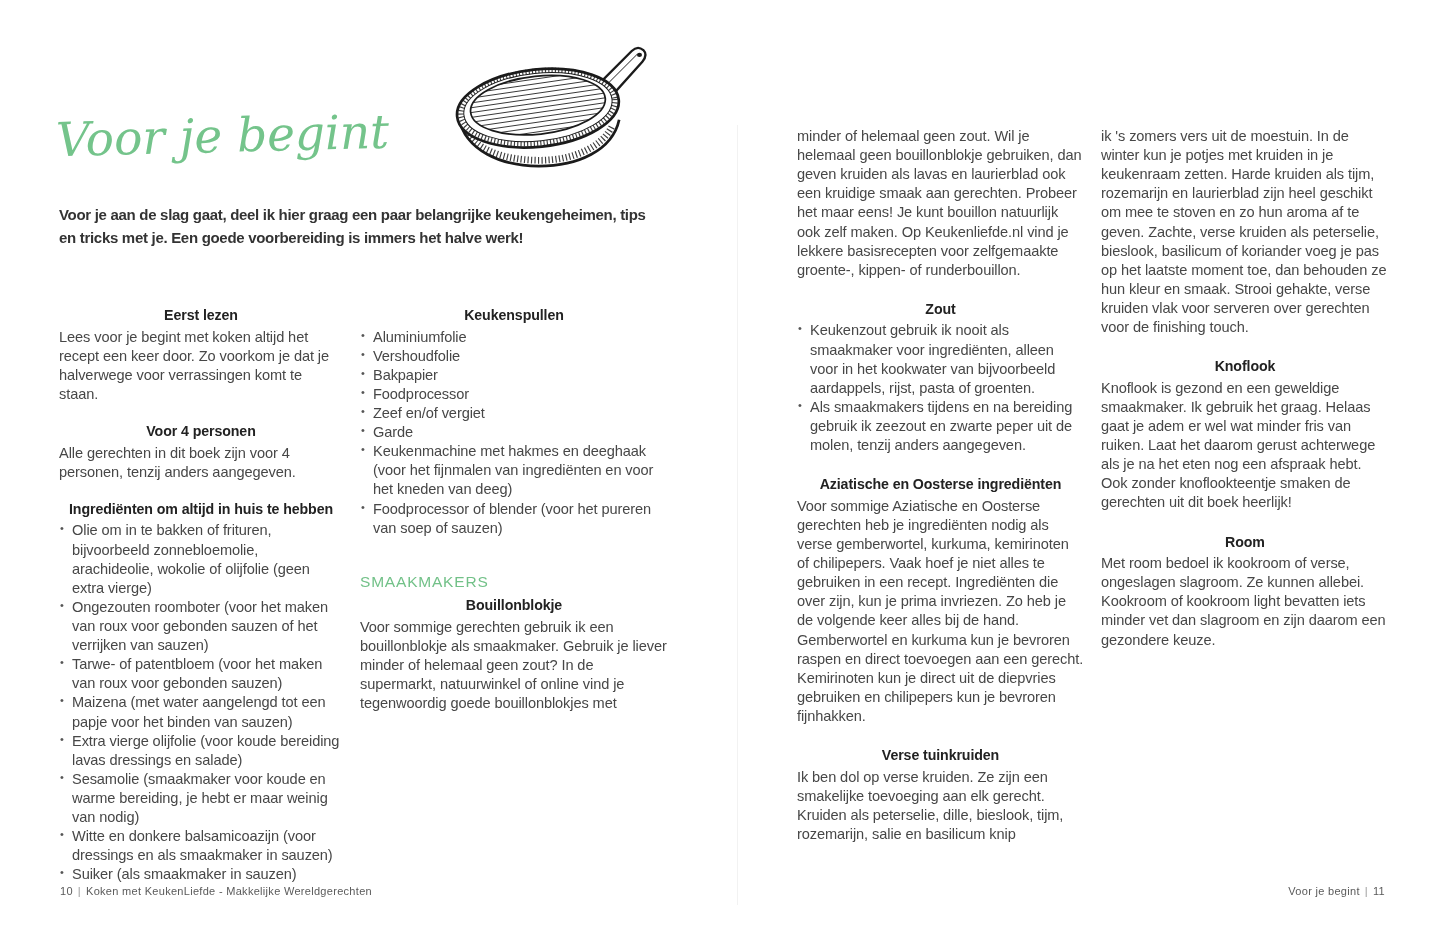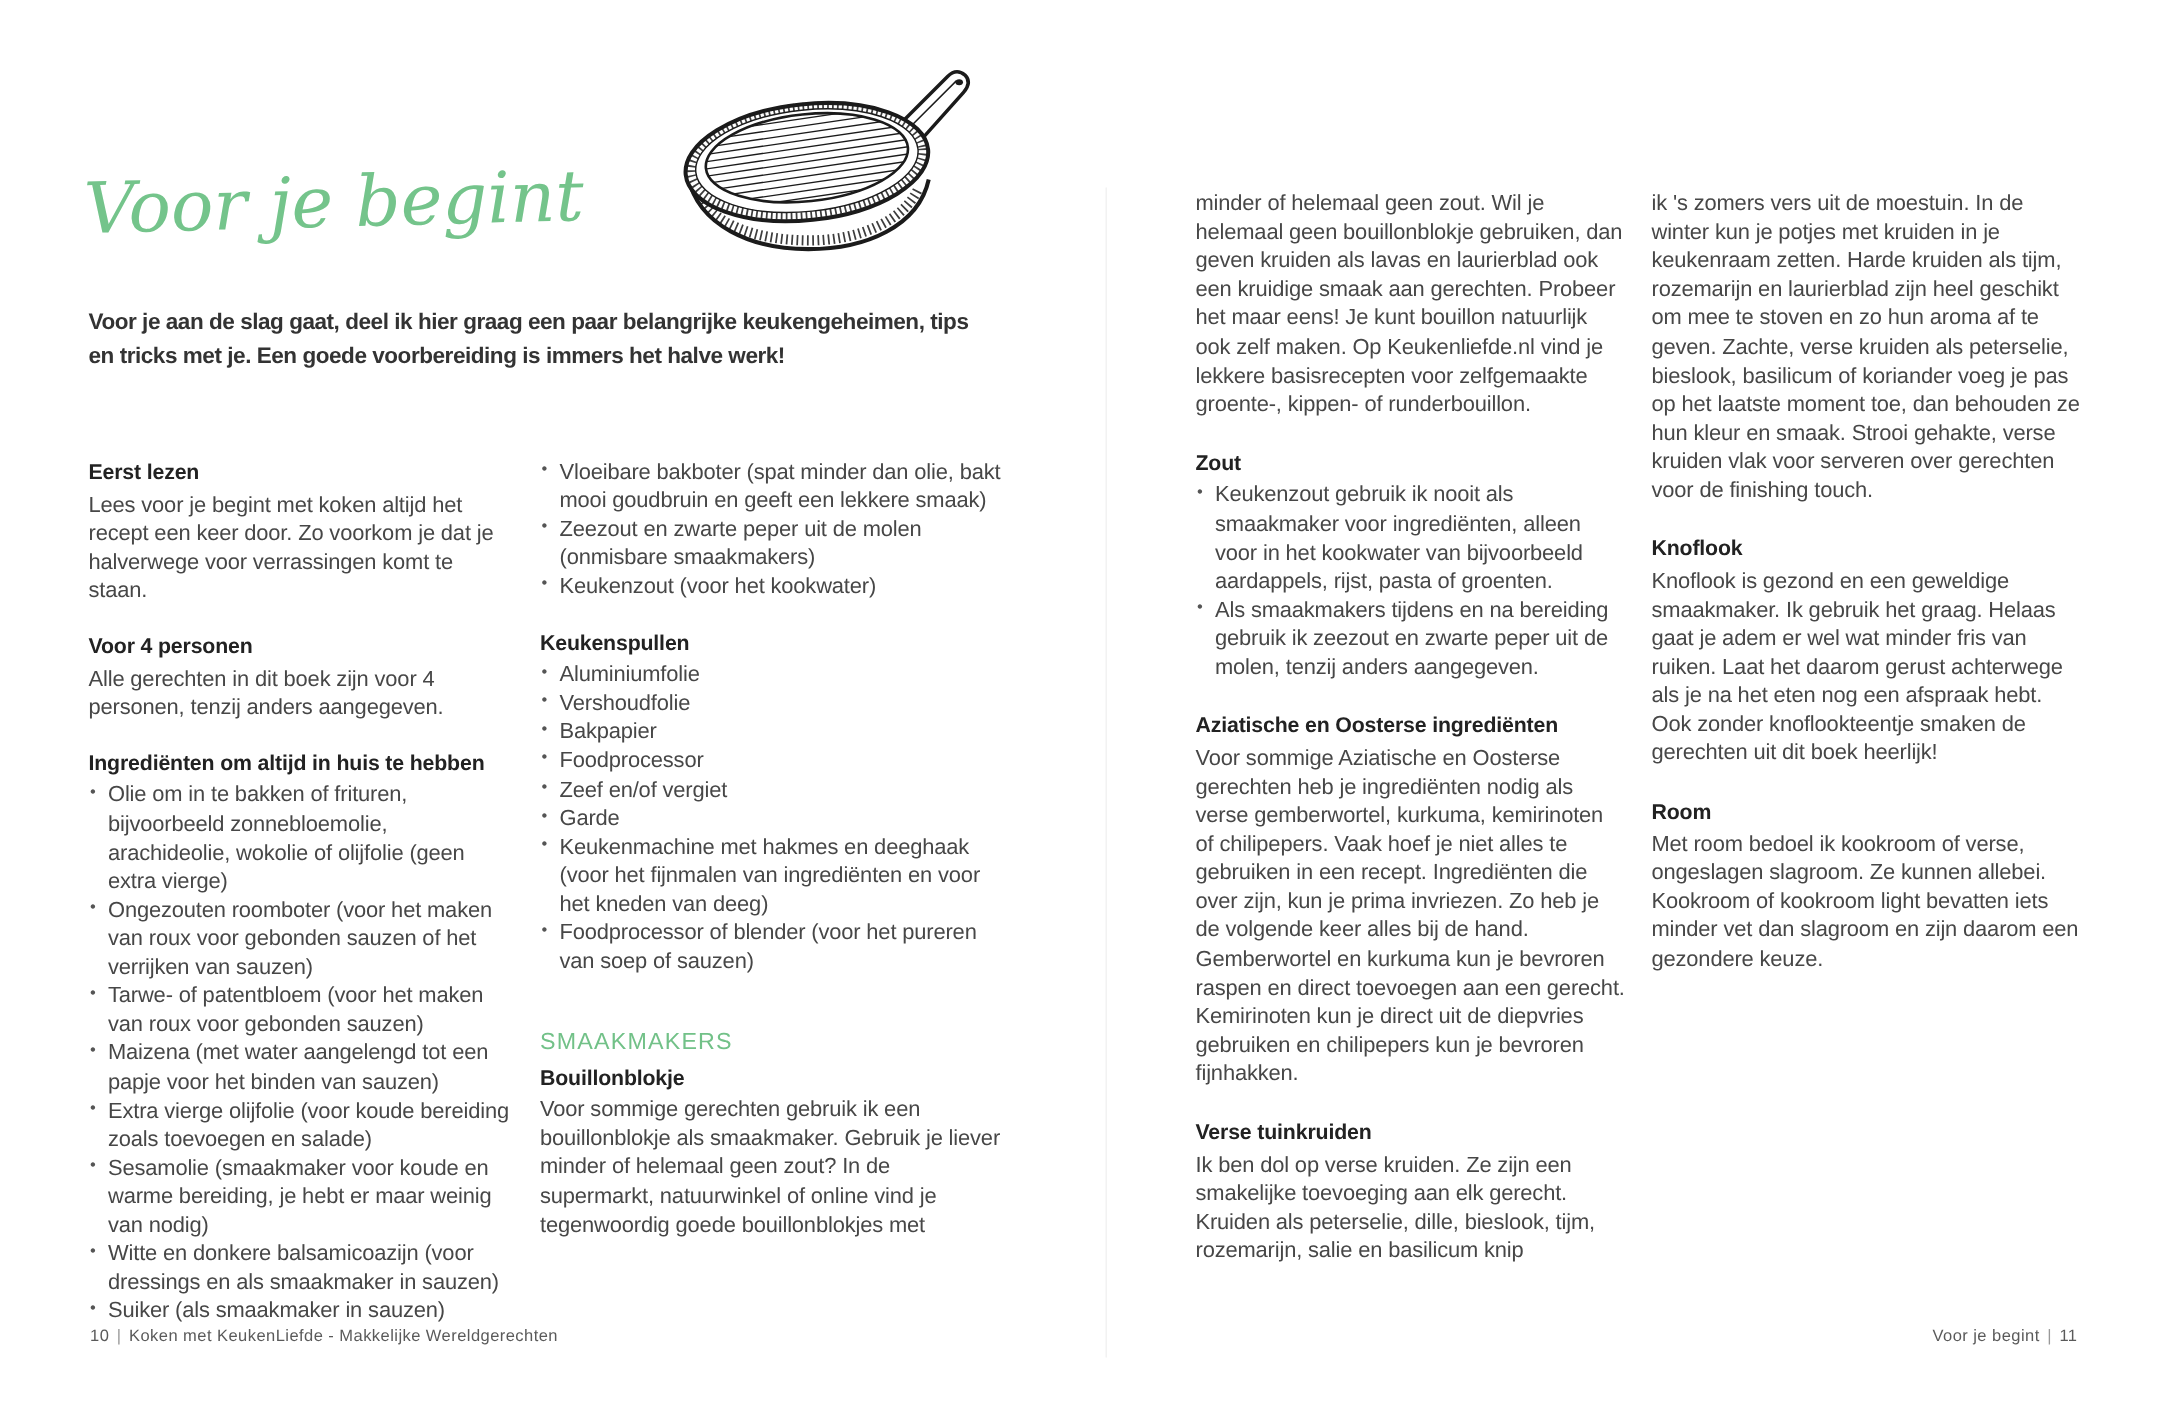--- a/index.html
+++ b/index.html
@@ -34,21 +34,21 @@
   }
   .col-1{left:59px;top:306px;width:284px;}
   .col-2{left:360px;top:306px;width:308px;}
   .col-3{left:797px;top:127px;width:287px;}
   .col-4{left:1101px;top:127px;width:288px;}
   .sec{margin-top:18px;}
   .col > .sec:first-child{margin-top:0;}
   .col-3 .sec,.col-4 .sec{margin-top:20px;}
   .sec-heading{
     font-size:14.2px;font-weight:bold;color:var(--heading-color);
-    margin:0 0 3px 0;white-space:nowrap;letter-spacing:-0.1px;
+    margin:0 0 3px 0;white-space:nowrap;letter-spacing:-0.1px;text-align:center;
   }
   .accent-heading{
     margin:34px 0 4px 0;font-size:15.5px;font-weight:normal;
     letter-spacing:0.8px;color:var(--accent-green);
   }
   p{margin:0;}
   ul.bullets{margin:0;padding:0;list-style:none;}
   ul.bullets li{position:relative;padding-left:13px;}
   ul.bullets li::before{
     content:"\2022";position:absolute;left:1px;top:0;
@@ -122,34 +122,29 @@
       <h3 class="sec-heading">Voor 4 personen</h3>
       <p>Alle gerechten in dit boek zijn voor 4 personen, tenzij anders aangegeven.</p>
     </section>
     <section class="sec">
       <h3 class="sec-heading">Ingrediënten om altijd in huis te hebben</h3>
       <ul class="bullets">
         <li>Olie om in te bakken of frituren, bijvoorbeeld zonnebloemolie, arachideolie, wokolie of olijfolie (geen extra vierge)</li>
         <li>Ongezouten roomboter (voor het maken van roux voor gebonden sauzen of het verrijken van sauzen)</li>
         <li>Tarwe- of patentbloem (voor het maken van roux voor gebonden sauzen)</li>
         <li>Maizena (met water aangelengd tot een papje voor het binden van sauzen)</li>
-        <li>Extra vierge olijfolie (voor koude bereiding zoals toevoegen en salade)</li>
+        <li>Extra vierge olijfolie (voor koude bereiding lavas dressings en salade)</li>
         <li>Sesamolie (smaakmaker voor koude en warme bereiding, je hebt er maar weinig van nodig)</li>
         <li>Witte en donkere balsamicoazijn (voor dressings en als smaakmaker in sauzen)</li>
         <li>Suiker (als smaakmaker in sauzen)</li>
       </ul>
     </section>
   </div>
 
   <div class="col col-2">
-    <ul class="bullets">
-      <li>Vloeibare bakboter (spat minder dan olie, bakt mooi goudbruin en geeft een lekkere smaak)</li>
-      <li>Zeezout en zwarte peper uit de molen (onmisbare smaakmakers)</li>
-      <li>Keukenzout (voor het kookwater)</li>
-    </ul>
     <section class="sec">
       <h3 class="sec-heading">Keukenspullen</h3>
       <ul class="bullets">
         <li>Aluminiumfolie</li>
         <li>Vershoudfolie</li>
         <li>Bakpapier</li>
         <li>Foodprocessor</li>
         <li>Zeef en/of vergiet</li>
         <li>Garde</li>
         <li>Keukenmachine met hakmes en deeghaak (voor het fijnmalen van ingrediënten en voor het kneden van deeg)</li>

